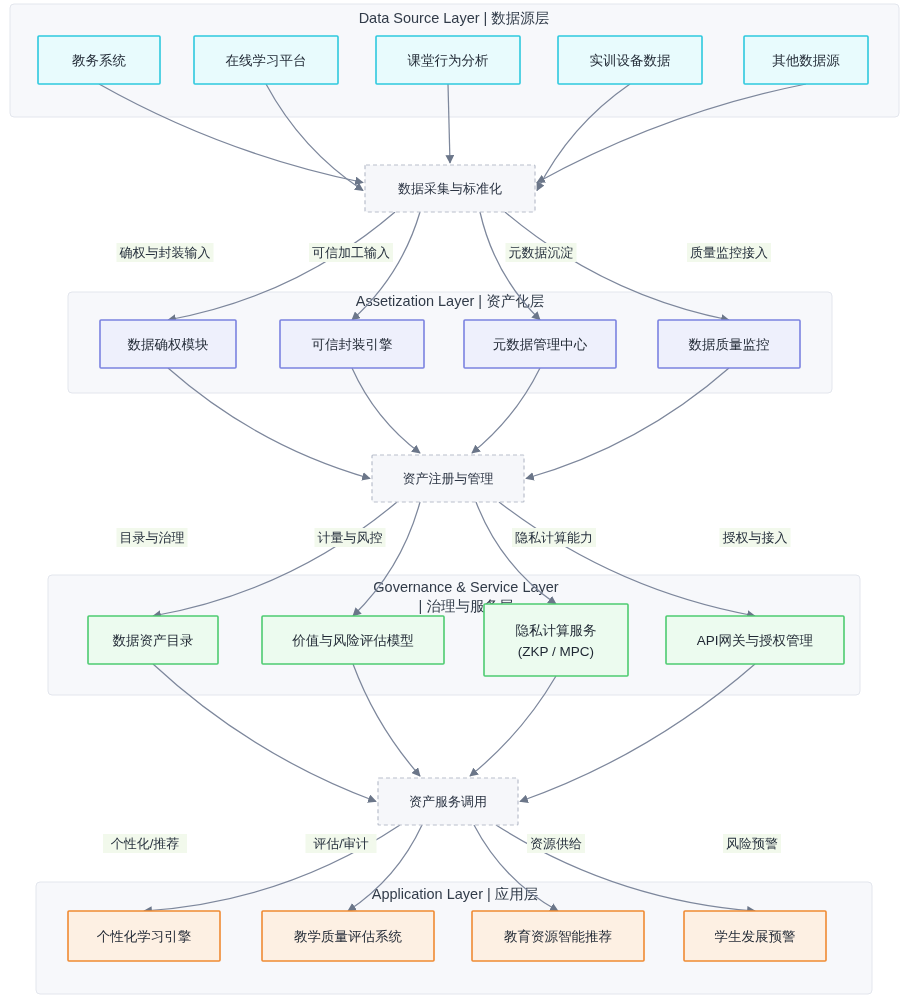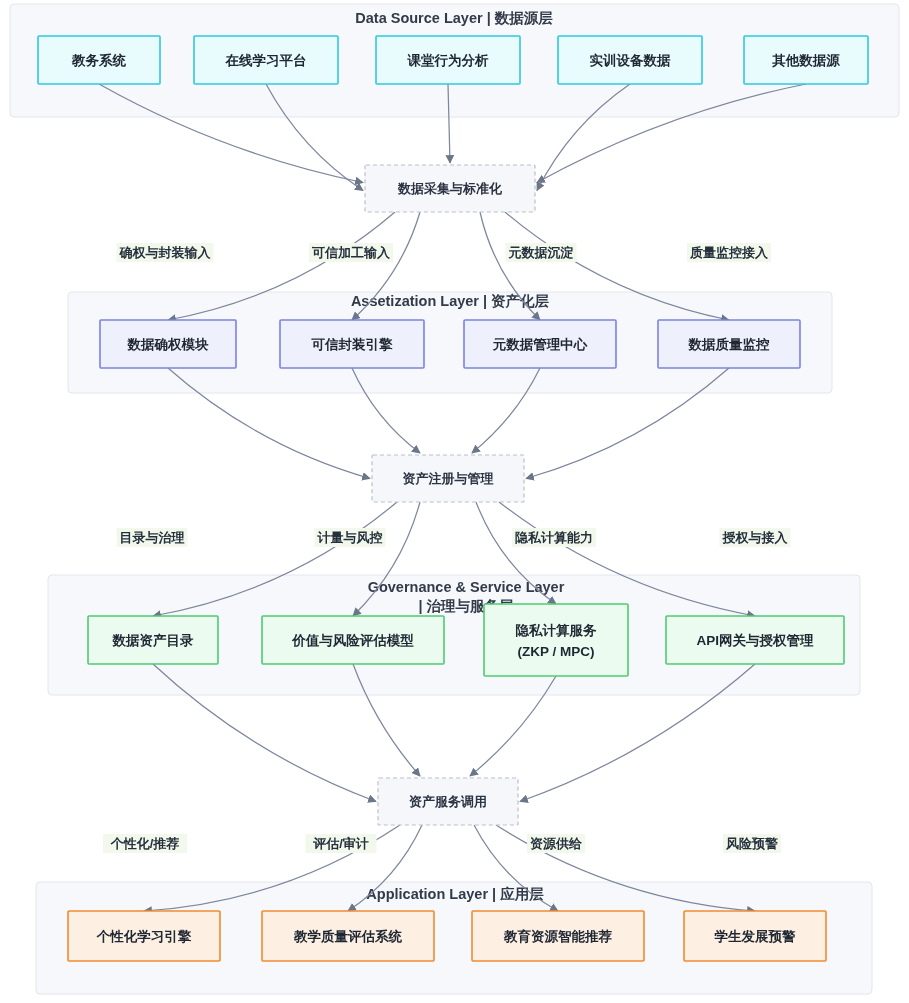--- a/index.html
+++ b/index.html
@@ -1,20 +1,20 @@
 <!DOCTYPE html>
 <html><head>
 <meta charset="utf-8">
 <style>
   html,body{margin:0;padding:0;background:#ffffff;}
   body{
     font-family:"Liberation Sans","DejaVu Sans",sans-serif;
     width:909px;height:1003px;overflow:hidden;
   }
-  #diagram-root{position:relative;width:909px;height:1003px;font-weight:bold;}
+  #diagram-root{position:relative;width:909px;height:1003px;}
   svg#flow{position:absolute;inset:0;width:909px;height:1003px;}
   .layer-band{fill:#f7f8fb;stroke:#e3e6ed;stroke-width:1;}
   .layer-title{
     font-family:"Liberation Sans","DejaVu Sans",sans-serif;
     font-size:14.5px;fill:#313b49;text-anchor:middle;
   }
   .node-rect{stroke-width:1.6;}
   .node-rect.src{fill:#e8fbfd;stroke:#2ec9de;}
   .node-rect.asset{fill:#eef0fc;stroke:#7b82e0;}
   .node-rect.gov{fill:#ecfbef;stroke:#4ec островной;}

